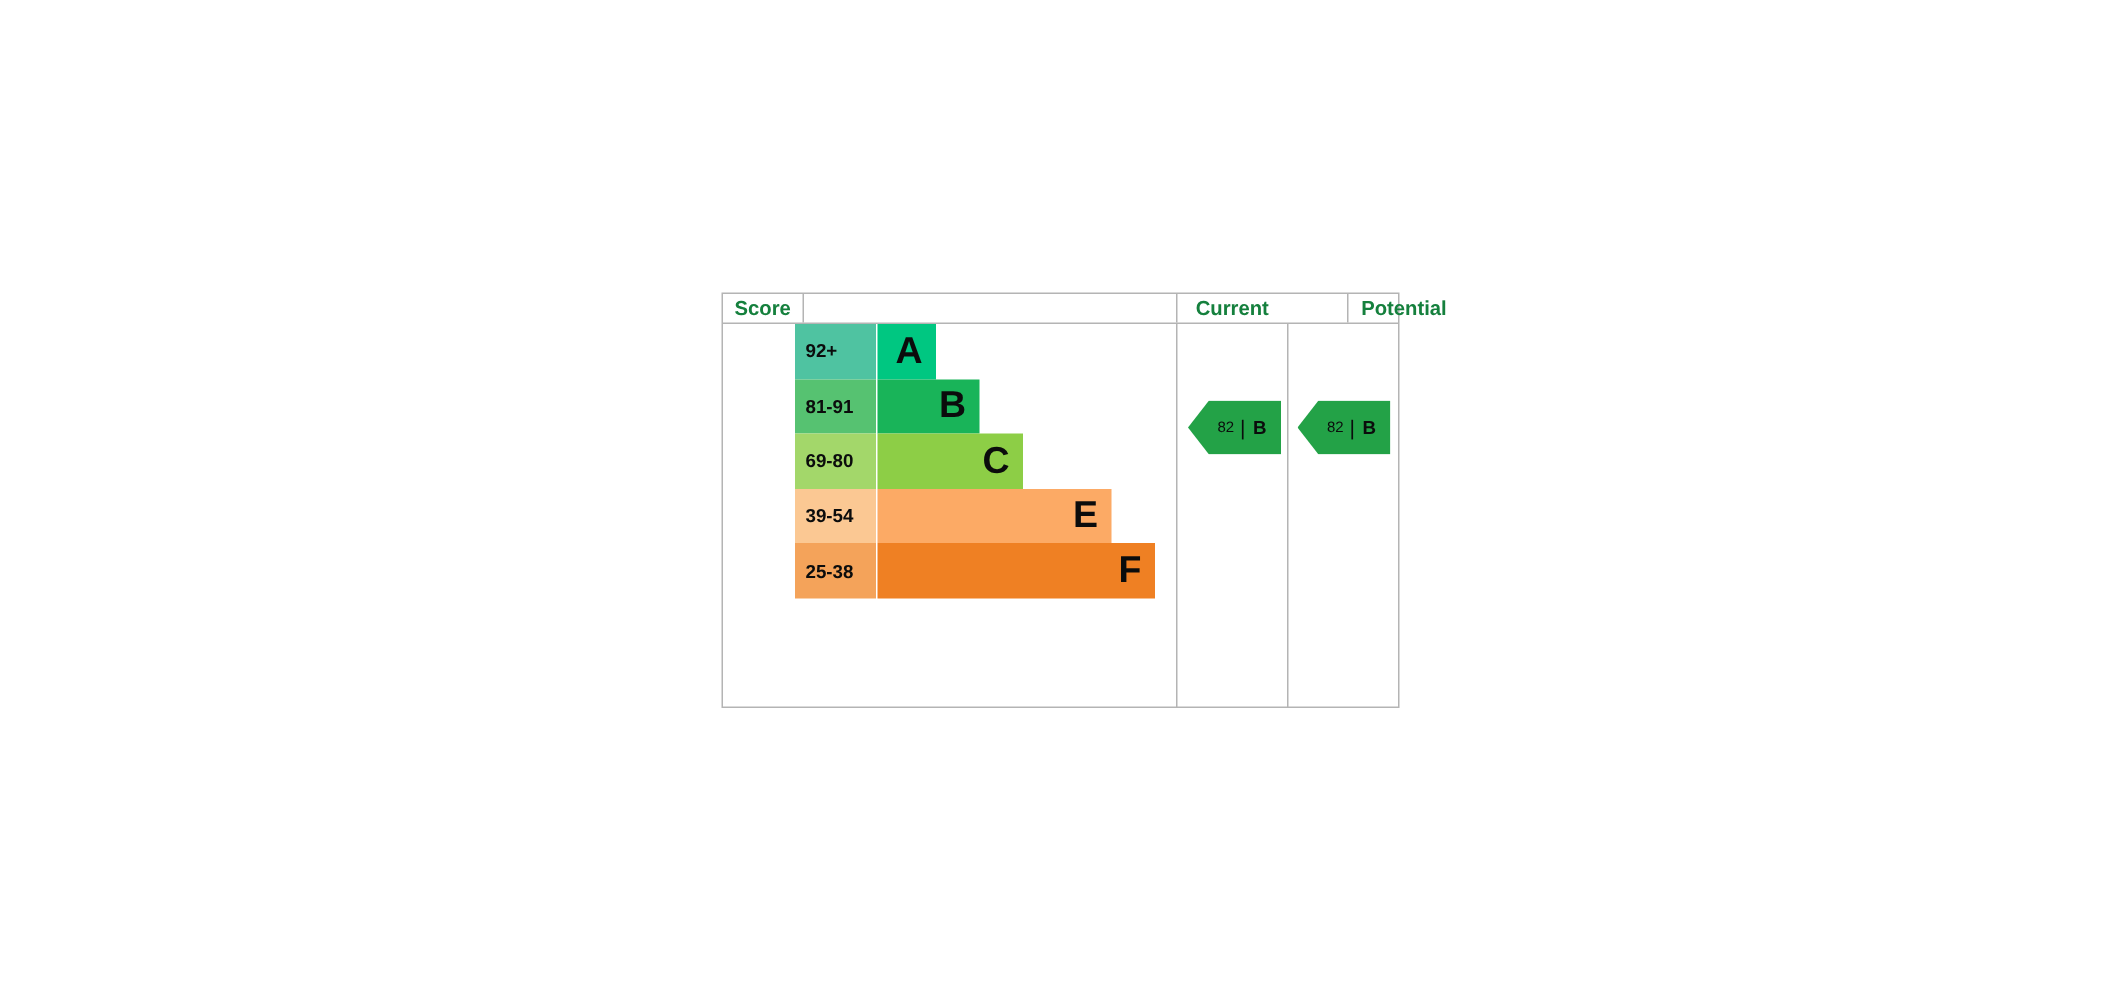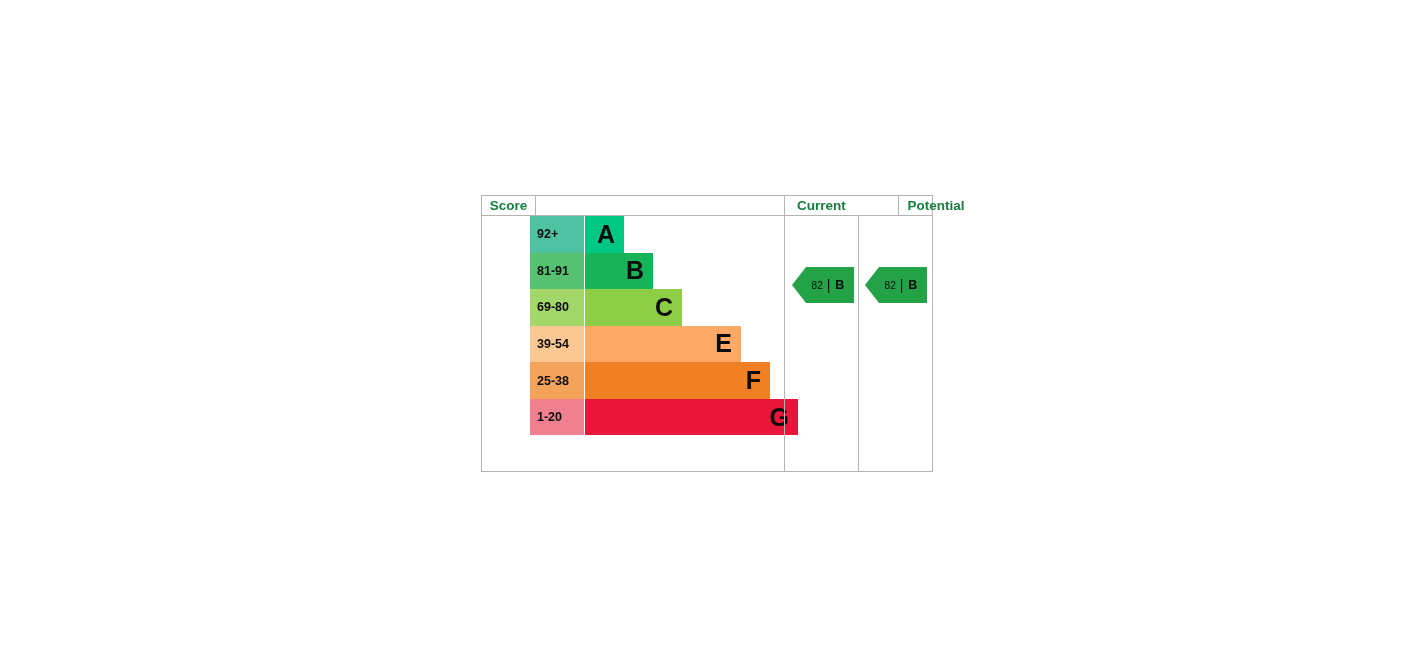--- a/index.html
+++ b/index.html
@@ -210,26 +210,20 @@
       </div>
     </div>
 
     <div class="band-row">
       <div class="band-score" style="background:#f4a35a">25-38</div>
       <div class="band-bar" style="width:185px;background:#ef8023">
         <span class="band-letter">F</span>
       </div>
     </div>
 
-    <div class="band-row">
-      <div class="band-score" style="background:#f08090">1-20</div>
-      <div class="band-bar" style="width:213px;background:#e9153b">
-        <span class="band-letter">G</span>
-      </div>
-    </div>
 
   </div>
 
   <div class="col-sep sep-current"></div>
   <div class="col-sep sep-potential"></div>
 
   <div class="arrow-wrap arrow-current">
     <div class="arrow" style="background:#23a247">
       <span class="arrow-score">82</span>
       <span class="arrow-pipe">|</span>

